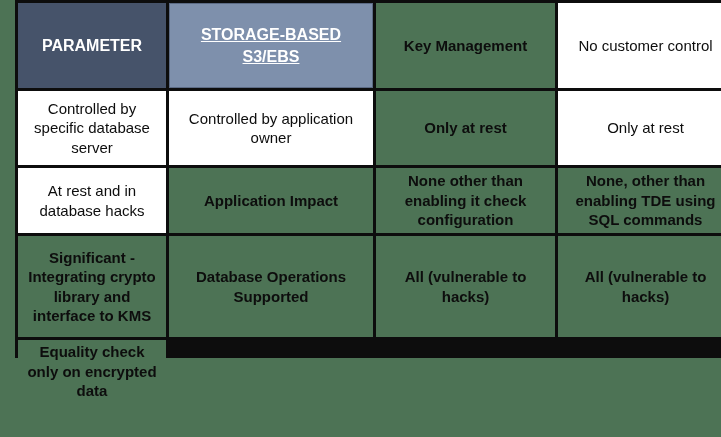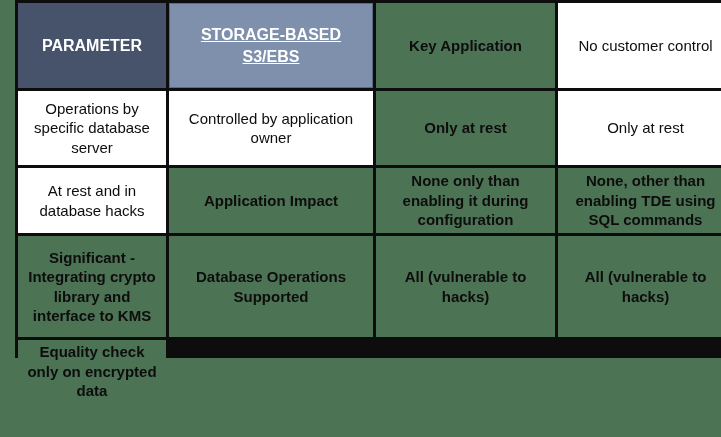--- a/index.html
+++ b/index.html
@@ -53,31 +53,31 @@
 </style>
 </head>
 <body>
 
 <div class="canvas">
   <div class="table">
 
     <div class="cell hdr hdr-dark">PARAMETER</div>
     <div class="cell hdr hdr-light">STORAGE-BASED S3/EBS</div>
 
-    <div class="cell green rowlabel">Key Application</div>
+    <div class="cell green rowlabel">Key Management</div>
     <div class="cell white">No customer control</div>
-    <div class="cell white">Operations by specific database server</div>
+    <div class="cell white">Controlled by specific database server</div>
     <div class="cell white">Controlled by application owner</div>
 
     <div class="cell green">Only at rest</div>
     <div class="cell white">Only at rest</div>
     <div class="cell white">At rest and in database hacks</div>
 
     <div class="cell green rowlabel">Application Impact</div>
-    <div class="cell green">None only than enabling it during configuration</div>
+    <div class="cell green">None other than enabling it check configuration</div>
     <div class="cell green">None, other than enabling TDE using SQL commands</div>
     <div class="cell green">Significant - Integrating crypto library and interface to KMS</div>
 
     <div class="cell green rowlabel">Database Operations Supported</div>
     <div class="cell green">All (vulnerable to hacks)</div>
     <div class="cell green">All (vulnerable to hacks)</div>
     <div class="cell green">Equality check only on encrypted data</div>
 
   </div>
   <div class="bottom-strip"></div>

